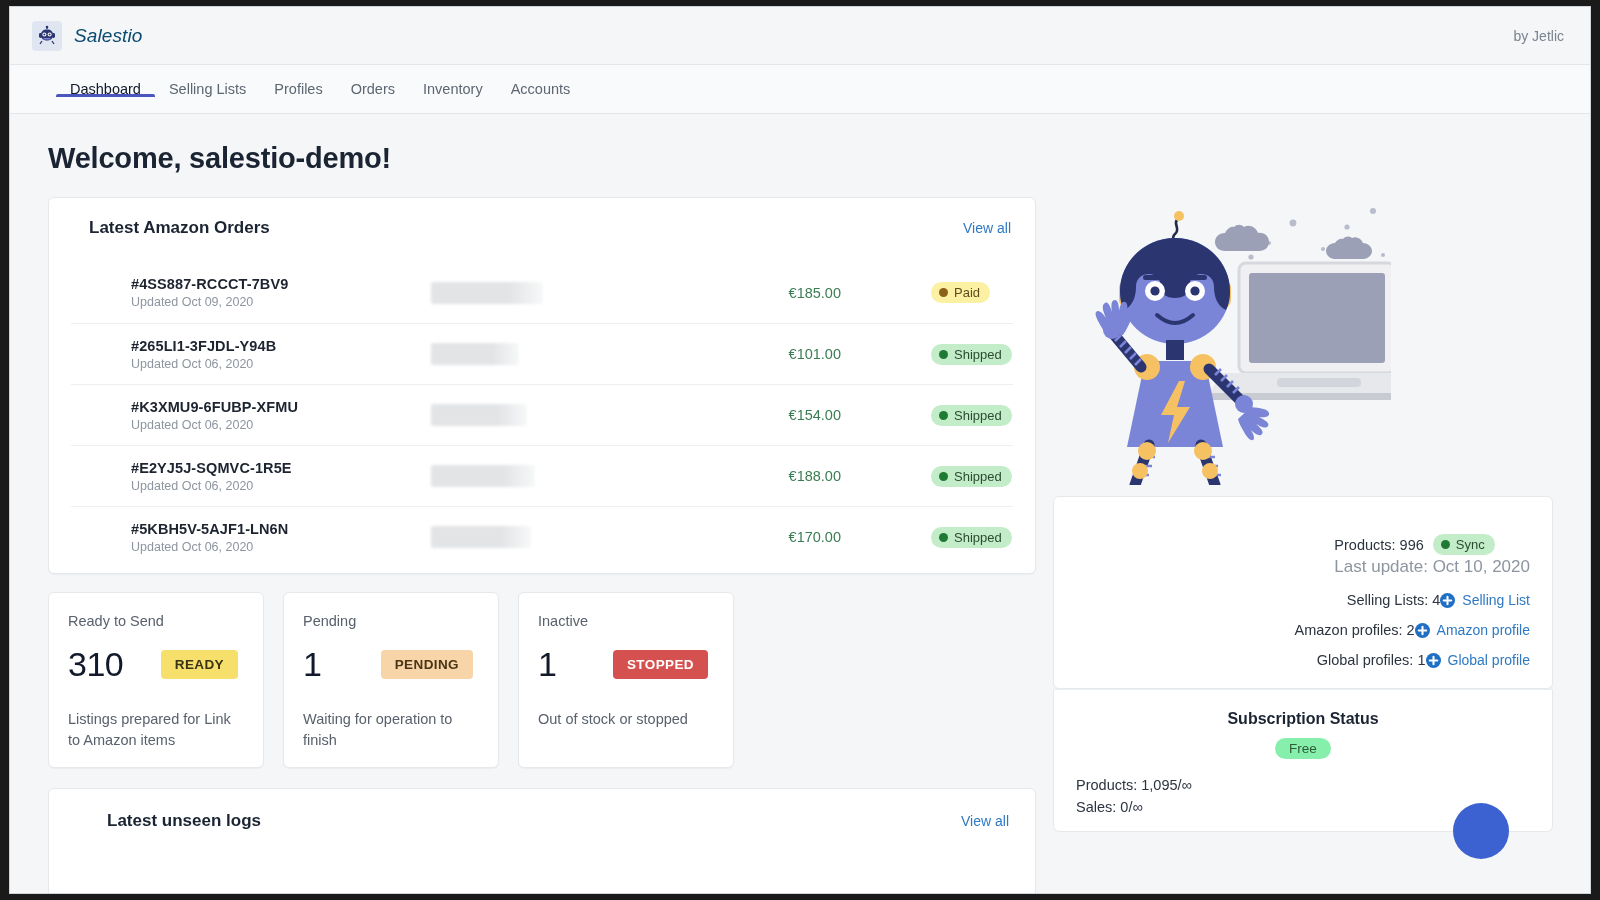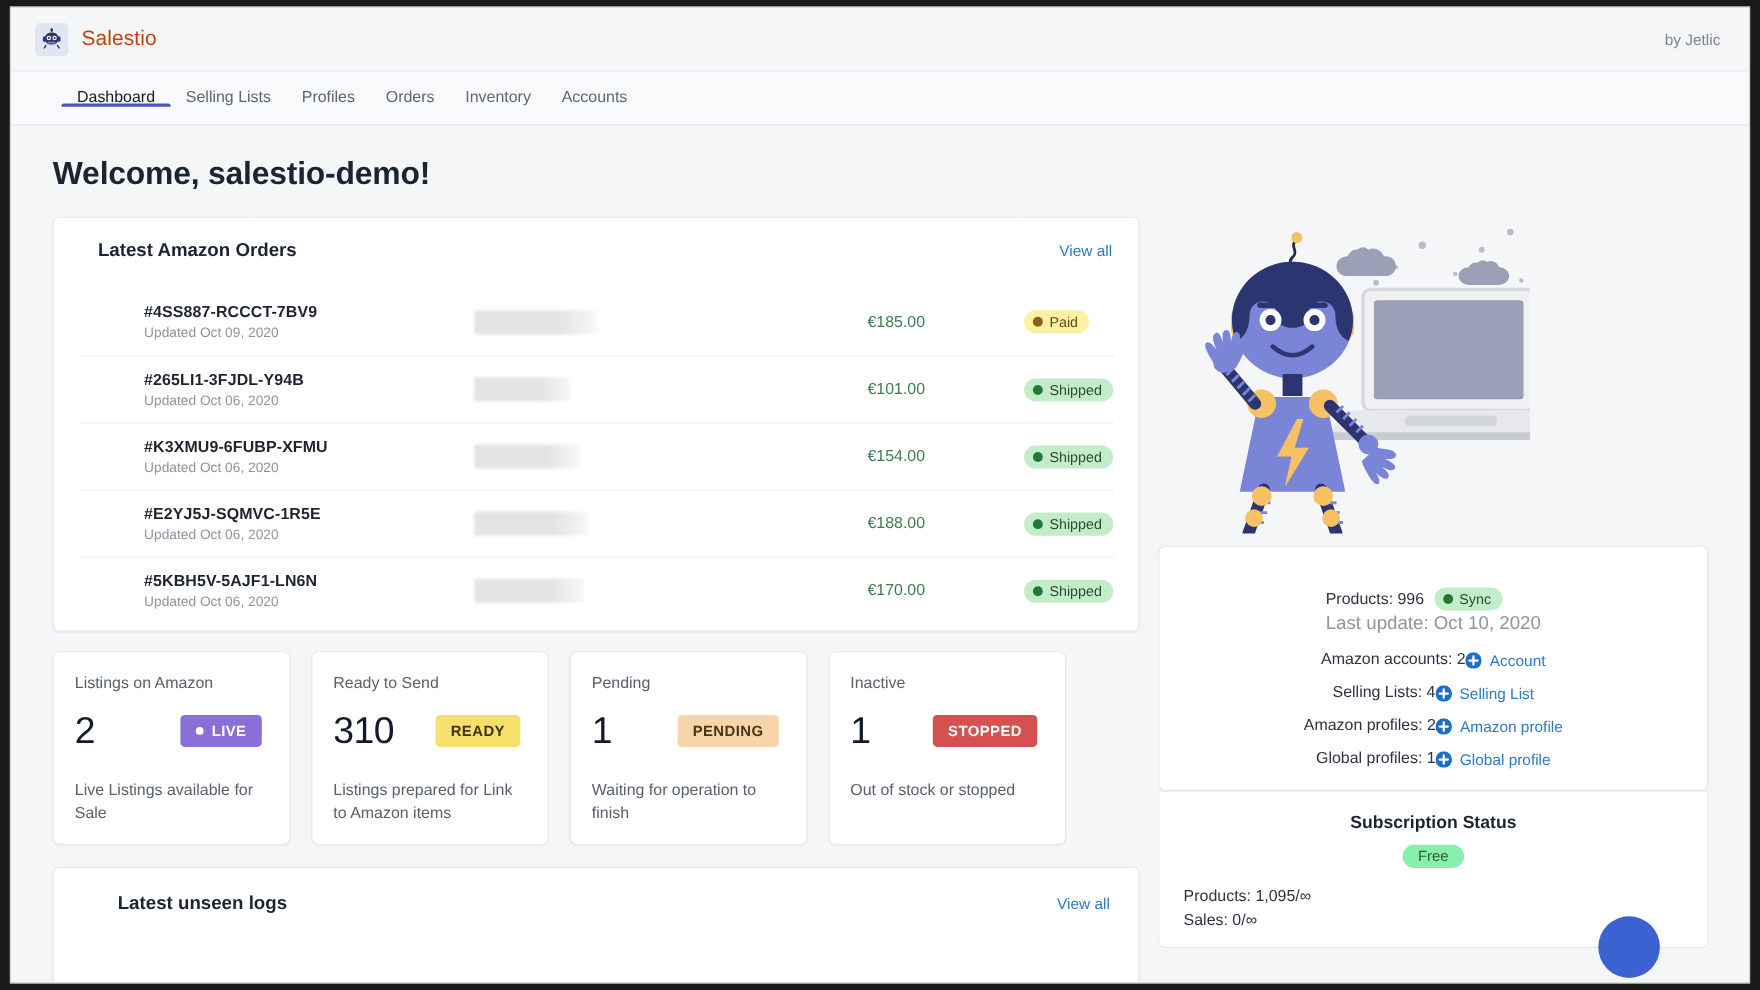--- a/index.html
+++ b/index.html
@@ -26,21 +26,21 @@
     padding: 0 26px 0 22px;
     border-bottom: 1px solid #e3e6ea;
   }
   #brand { display: flex; align-items: center; gap: 12px; }
   .logo-box {
     width: 30px; height: 30px;
     background: #dfe6f2;
     border-radius: 4px;
     display: flex; align-items: center; justify-content: center;
   }
-  #brand-name { font-size: 19px; color: #c2410c; letter-spacing: .1px; }
+  #brand-name { font-size: 19px; color: #0c4a6e; letter-spacing: .1px; font-style: italic; }
   #byline { margin-left: auto; font-size: 14px; color: #7b838f; }
 
   
   #navbar {
     height: 49px;
     background: #f9fafb;
     border-bottom: 1px solid #e3e6ea;
     display: flex; align-items: center;
     padding-left: 46px;
   }
@@ -144,21 +144,21 @@
   
   #logs-card { margin-top: 20px; height: 110px; padding: 22px 24px 0 40px; }
 
   
   #illus { height: 285px; position: relative; }
   #illus svg { position: absolute; left: 8px; top: -2px; }
 
   #status-card { margin-top: 14px; padding: 22px 22px 20px 22px; }
   .panel-title { text-align: center; font-size: 16px; font-weight: bold; color: #1b2432; }
   .status-line {
-    display: flex; align-items: center; justify-content: center;
+    display: flex; align-items: center; justify-content: flex-end;
     margin-top: 14px;
   }
   .status-line:first-of-type { margin-top: 15px; }
   .status-left { font-size: 14.5px; color: #2c3440; display: flex; align-items: center; gap: 9px; }
   .pill-sync { background: #c3ecc8; color: #2b4b32; }
   .pill-sync .dot { background: #1f7a33; }
   .status-sub { font-size: 17px; color: #8d95a0; margin-top: 2px; }
   .add-link {
     font-size: 14px; color: #2f79c4; cursor: pointer;
     display: inline-flex; align-items: center; gap: 7px;
@@ -314,31 +314,20 @@
                     <span class="dot"></span>
                     <span>Shipped</span>
                   </span>
                 </div>
               </div>
             </div>
         </div>
 
         <div id="stats">
 
-        <div class="stat-card">
-              <div class="stat-label">Listings on Amazon</div>
-              <div class="stat-mid">
-                <span class="stat-num">2</span>
-                <span class="stat-tag tag-live">
-                  <span class="dot"></span>
-                  <span>LIVE</span>
-                </span>
-              </div>
-              <div class="stat-desc">Live Listings available for Sale</div>
-            </div>
             <div class="stat-card">
               <div class="stat-label">Ready to Send</div>
               <div class="stat-mid">
                 <span class="stat-num">310</span>
                 <span class="stat-tag tag-ready">
                   <span>READY</span>
                 </span>
               </div>
               <div class="stat-desc">Listings prepared for Link to Amazon items</div>
             </div>
@@ -466,30 +455,20 @@
                   <span class="dot"></span>
                   <span>Sync</span>
                 </span>
               </div>
               <div class="status-sub">Last update: Oct 10, 2020</div>
             </div>
           </div>
 
           <div id="status-rows">
               <div class="status-line">
-                <span class="status-left">Amazon accounts: 2</span>
-                <span class="add-link">
-                  <svg class="plus-ico" viewBox="0 0 16 16">
-                    <circle cx="8" cy="8" r="8" fill="#1f6fc4"></circle>
-                    <path d="M8 4v8M4 8h8" stroke="#fff" stroke-width="2.2" stroke-linecap="round"></path>
-                  </svg>
-                  <span>Account</span>
-                </span>
-              </div>
-              <div class="status-line">
                 <span class="status-left">Selling Lists: 4</span>
                 <span class="add-link">
                   <svg class="plus-ico" viewBox="0 0 16 16">
                     <circle cx="8" cy="8" r="8" fill="#1f6fc4"></circle>
                     <path d="M8 4v8M4 8h8" stroke="#fff" stroke-width="2.2" stroke-linecap="round"></path>
                   </svg>
                   <span>Selling List</span>
                 </span>
               </div>
               <div class="status-line">

